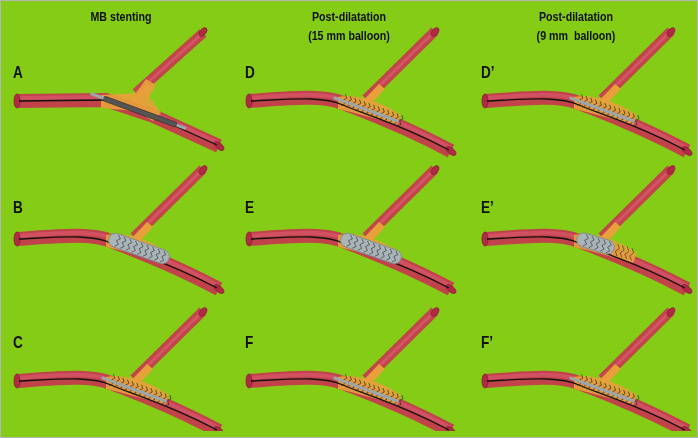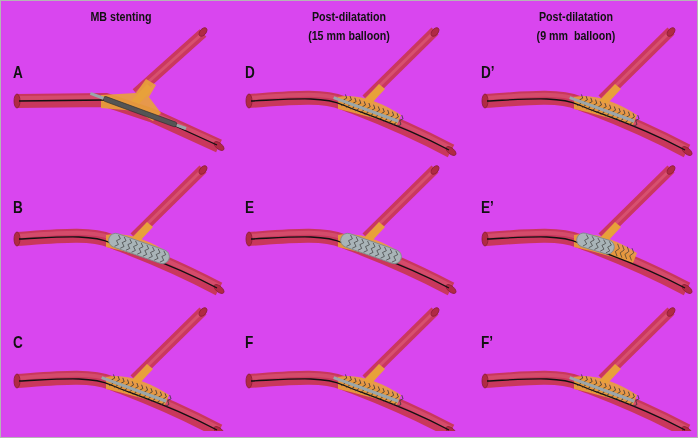--- a/index.html
+++ b/index.html
@@ -1,16 +1,16 @@
 <!DOCTYPE html>
 <html><head>
 <meta charset="utf-8">
 <style>
   html,body{margin:0;padding:0;background:#fff;}
-  #fig{position:relative;width:696px;height:436px;border:1px solid #b5b5b5;background:#d946ef;overflow:hidden;font-family:"Liberation Sans",sans-serif;}
+  #fig{position:relative;width:696px;height:436px;border:1px solid #b5b5b5;background:#84cc16;overflow:hidden;font-family:"Liberation Sans",sans-serif;}
   .col-head{position:absolute;top:6px;text-align:center;font-family:"Liberation Sans",sans-serif;font-weight:bold;font-size:13px;line-height:19px;color:#111;transform:scaleX(0.82);transform-origin:center top;white-space:pre;}
   .plabel{position:absolute;font-family:"Liberation Sans",sans-serif;font-weight:bold;font-size:17px;color:#111;transform:scaleX(0.8);transform-origin:left top;}
   .panel{position:absolute;}
 </style>
 </head>
 <body>
 
 <div id="fig">
   <div class="col-head" style="left:40px;width:160px;">MB stenting</div>
   <div class="col-head" style="left:268px;width:160px;">Post-dilatation

